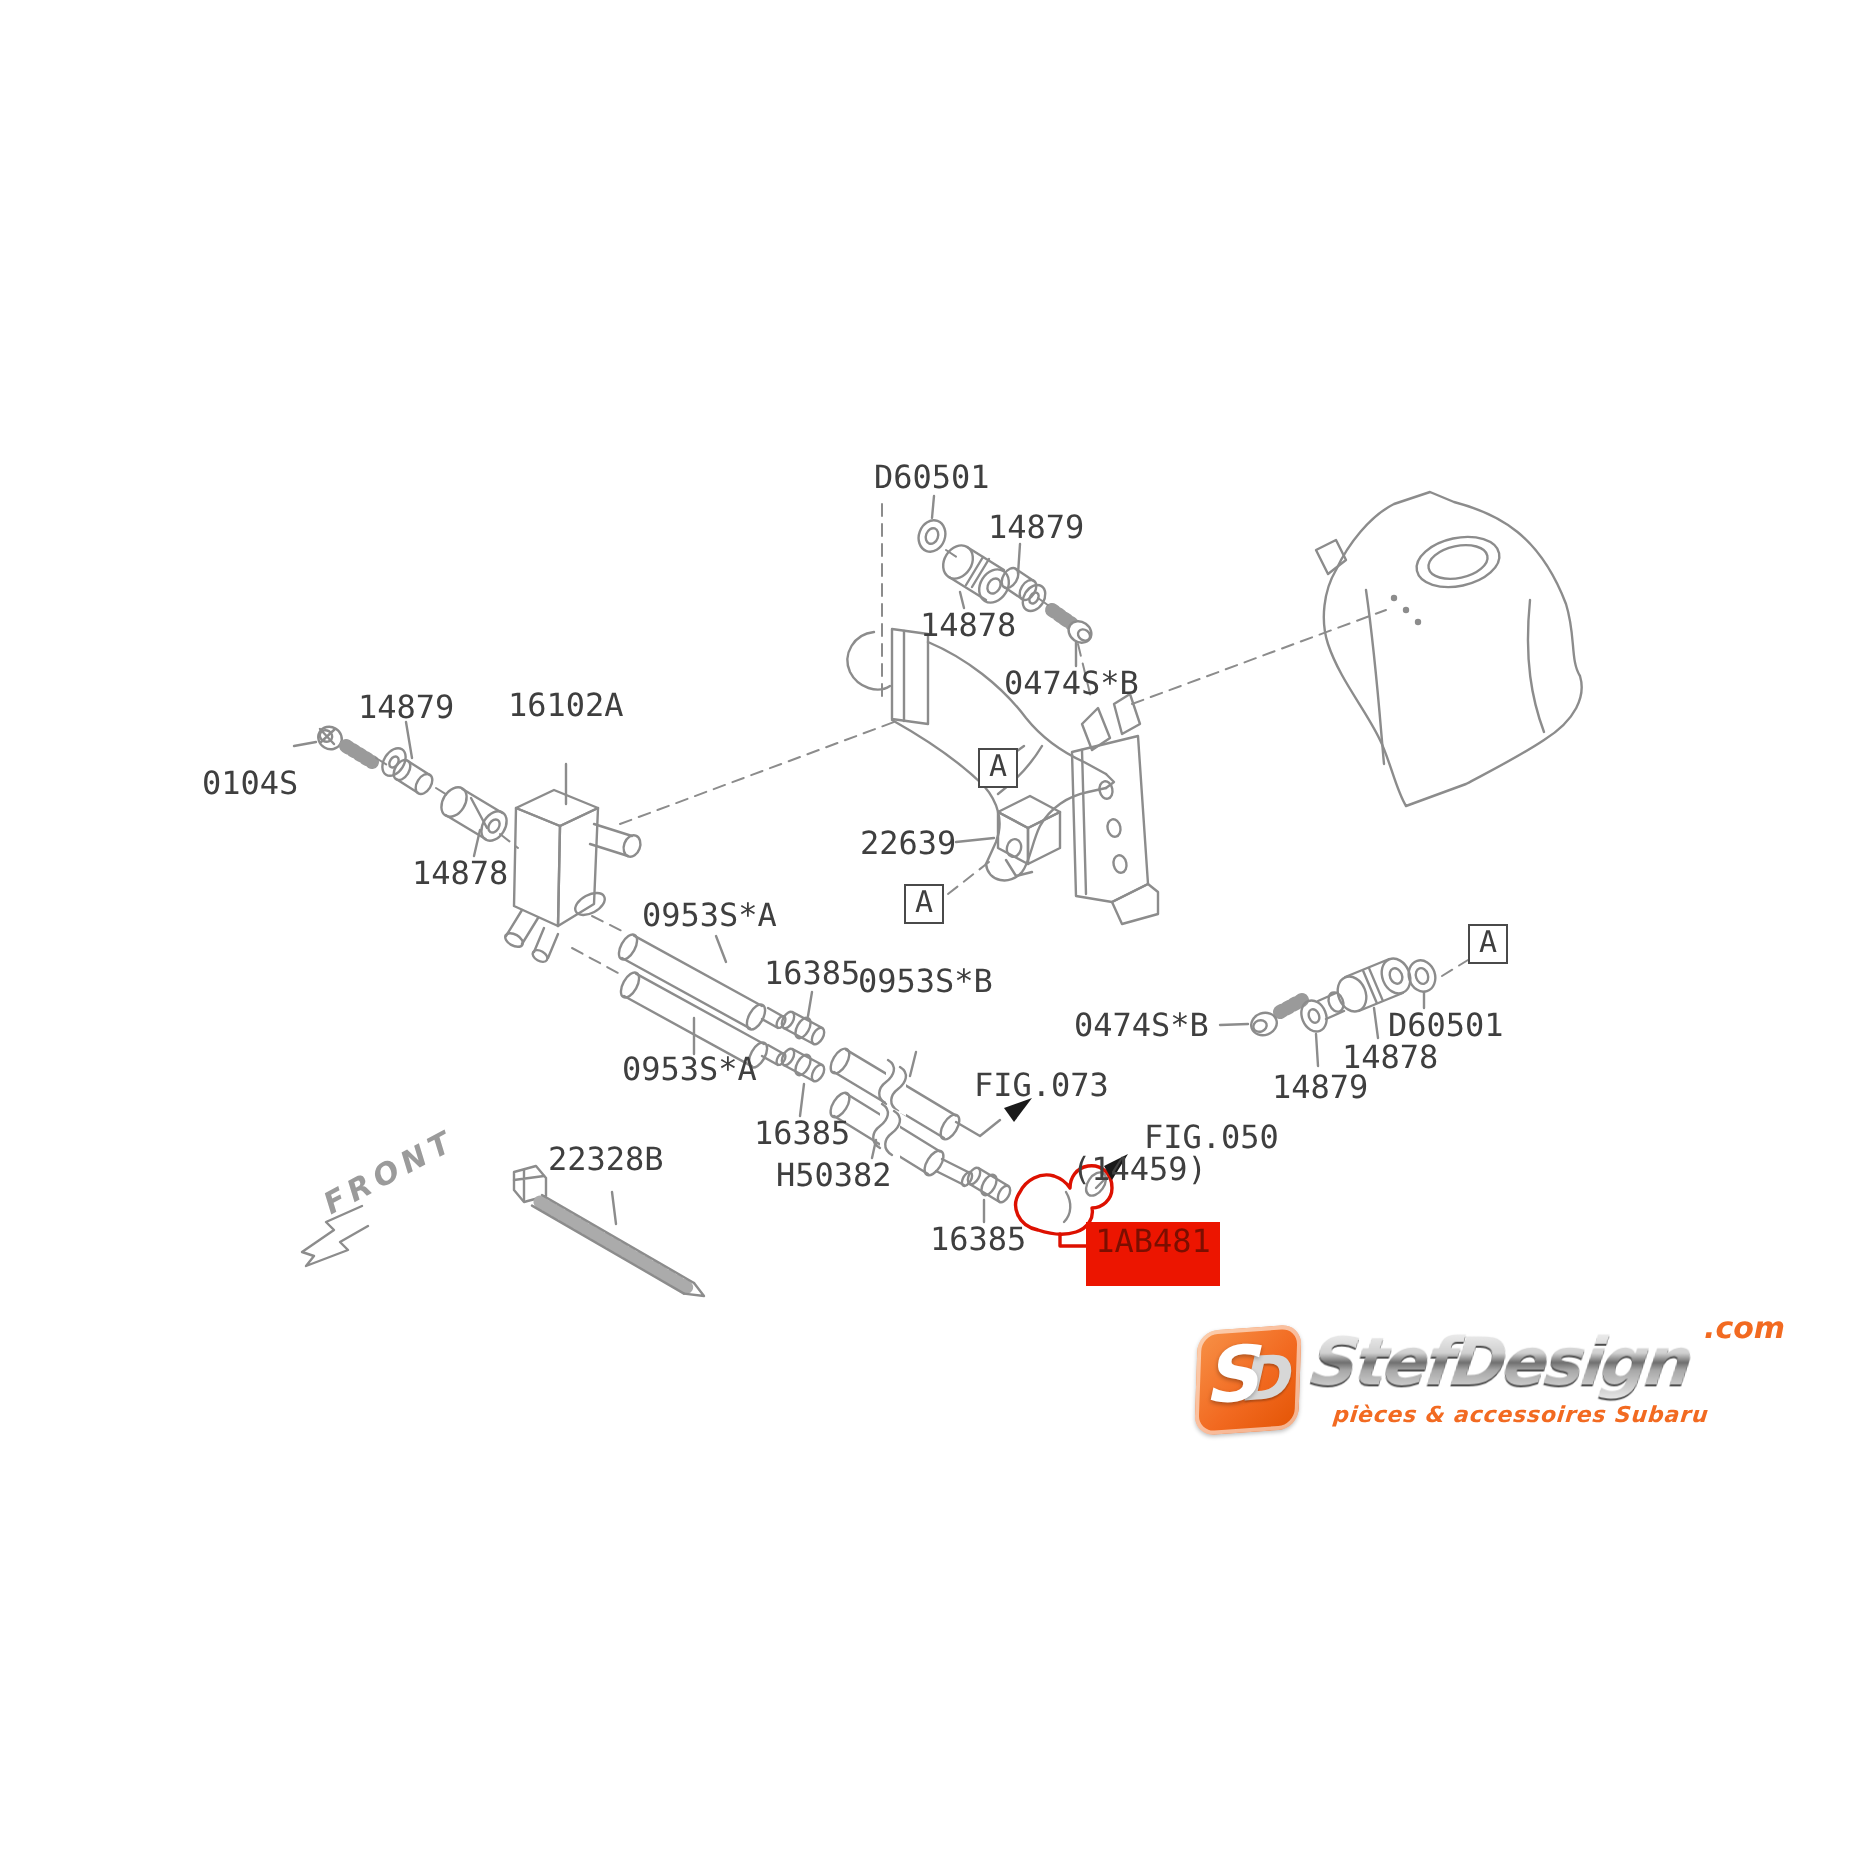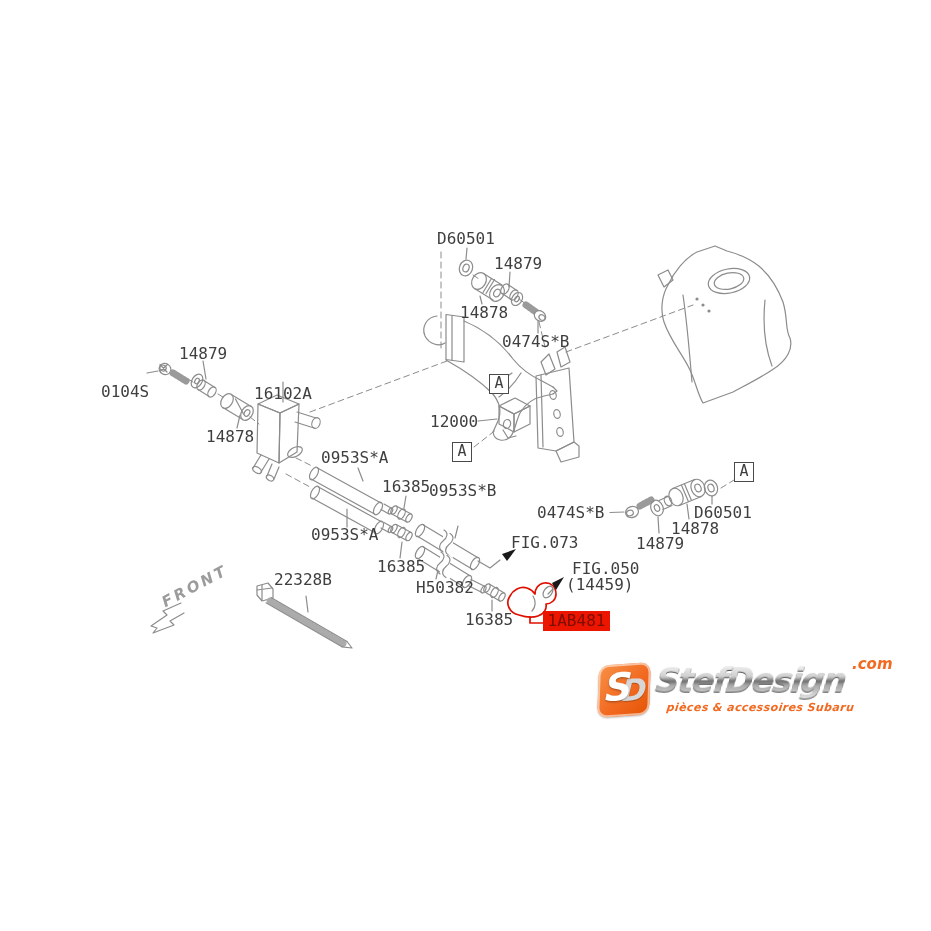--- a/index.html
+++ b/index.html
@@ -14,21 +14,21 @@
   svg .red{stroke:#dd1000;stroke-width:1.7;}
   svg .blk{fill:#1a1a1a;stroke:none;}
   svg .dot{fill:#8c8c8c;stroke:none;}
   svg .mask{fill:#fff;stroke:none;}
   .lbl{position:absolute;font-family:"DejaVu Sans Mono",monospace;font-size:16px;line-height:1.05;
        color:#3f3f3f;white-space:nowrap;letter-spacing:0px;}
   .amark{position:absolute;width:20px;height:20px;border:1.6px solid #4a4a4a;box-sizing:border-box;
        font-family:"DejaVu Sans Mono",monospace;font-size:15px;color:#3f3f3f;text-align:center;line-height:17px;background:#fff;}
   .front{position:absolute;left:163px;top:594px;color:#9b9b9b;font:italic 700 15px "DejaVu Sans",sans-serif;
        letter-spacing:3px;transform:rotate(-28deg);transform-origin:0 50%;}
-  .hl{position:absolute;left:543px;top:611px;width:67px;height:20px;background:#ec1500;
+  .hl{position:absolute;left:543px;top:611px;width:67px;height:32px;background:#ec1500;
        font-family:"DejaVu Sans Mono",monospace;font-size:16px;line-height:20px;text-align:center;color:#7b0e00;}
   
   .logo{position:absolute;left:594px;top:656px;width:286px;height:72px;}
   .tile{position:absolute;left:4px;top:8px;width:52px;height:52px;border-radius:10px;
         background:linear-gradient(135deg,#f79248 0%,#f26a21 55%,#e35404 100%);
         box-shadow:0 1px 2px rgba(0,0,0,.25), inset 0 0 0 2px rgba(255,255,255,.55);
         transform:rotate(-4deg) skewX(-6deg);}
   .mono-d{position:absolute;left:24px;top:9px;font:italic 900 30px "DejaVu Sans",sans-serif;color:#d7d7d7;
         text-shadow:0 1px 1px rgba(0,0,0,.25);}
   .mono-s{position:absolute;left:7px;top:1px;font:italic 900 38px "DejaVu Sans",sans-serif;color:#ffffff;
@@ -273,36 +273,36 @@
     <path d="M306,596 L308,612"></path>
   </g>
 </svg>
 
 <div class="lbl" style="left:437px;top:231px">D60501</div>
 <div class="lbl" style="left:494px;top:256px">14879</div>
 <div class="lbl" style="left:460px;top:305px">14878</div>
 <div class="lbl" style="left:502px;top:334px">0474S*B</div>
 <div class="lbl" style="left:101px;top:384px">0104S</div>
 <div class="lbl" style="left:179px;top:346px">14879</div>
-<div class="lbl" style="left:254px;top:386px">16102A</div>
+<div class="lbl" style="left:254px;top:345px">16102A</div>
 <div class="lbl" style="left:206px;top:429px">14878</div>
-<div class="lbl" style="left:430px;top:414px">12000</div>
+<div class="lbl" style="left:430px;top:414px">22639</div>
 <div class="lbl" style="left:321px;top:450px">0953S*A</div>
 <div class="lbl" style="left:382px;top:479px">16385</div>
 <div class="lbl" style="left:429px;top:483px">0953S*B</div>
-<div class="lbl" style="left:511px;top:535px">FIG.073</div>
+<div class="lbl" style="left:487px;top:535px">FIG.073</div>
 <div class="lbl" style="left:311px;top:527px">0953S*A</div>
 <div class="lbl" style="left:377px;top:559px">16385</div>
-<div class="lbl" style="left:416px;top:580px">H50382</div>
+<div class="lbl" style="left:388px;top:580px">H50382</div>
 <div class="lbl" style="left:537px;top:505px">0474S*B</div>
 <div class="lbl" style="left:636px;top:536px">14879</div>
 <div class="lbl" style="left:671px;top:521px">14878</div>
 <div class="lbl" style="left:694px;top:505px">D60501</div>
 <div class="lbl" style="left:572px;top:561px">FIG.050</div>
-<div class="lbl" style="left:566px;top:577px">(14459)</div>
+<div class="lbl" style="left:536px;top:577px">(14459)</div>
 <div class="lbl" style="left:465px;top:612px">16385</div>
 <div class="lbl" style="left:274px;top:572px">22328B</div>
 
 <div class="hl">1AB481</div>
 
 <div class="amark" style="left:489px;top:374px">A</div>
 <div class="amark" style="left:452px;top:442px">A</div>
 <div class="amark" style="left:734px;top:462px">A</div>
 
 <div class="front">FRONT</div>

